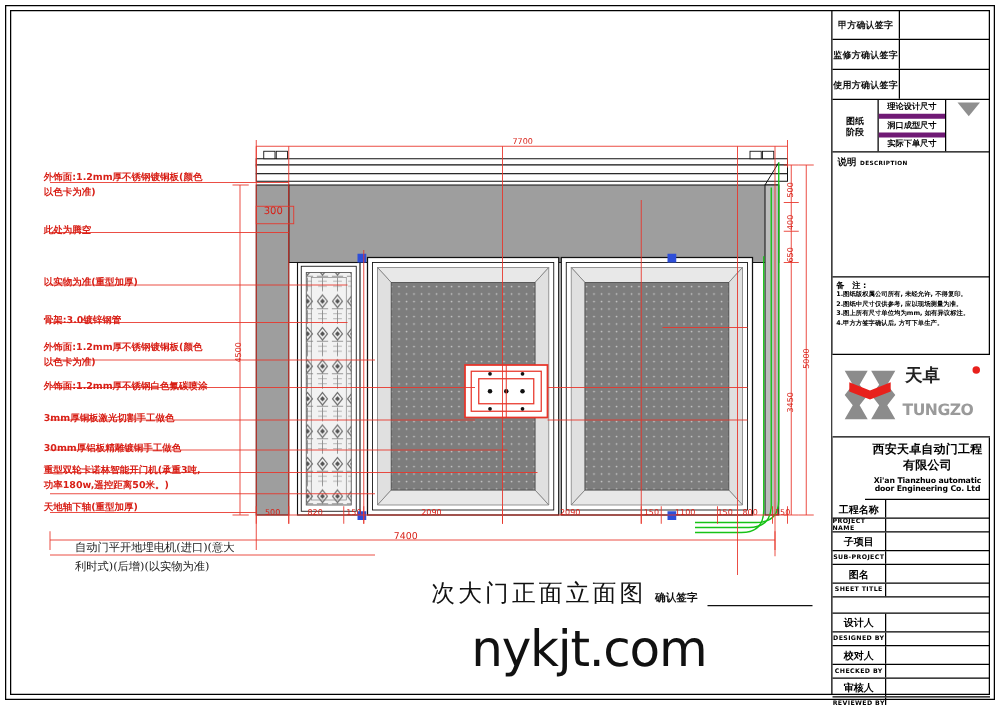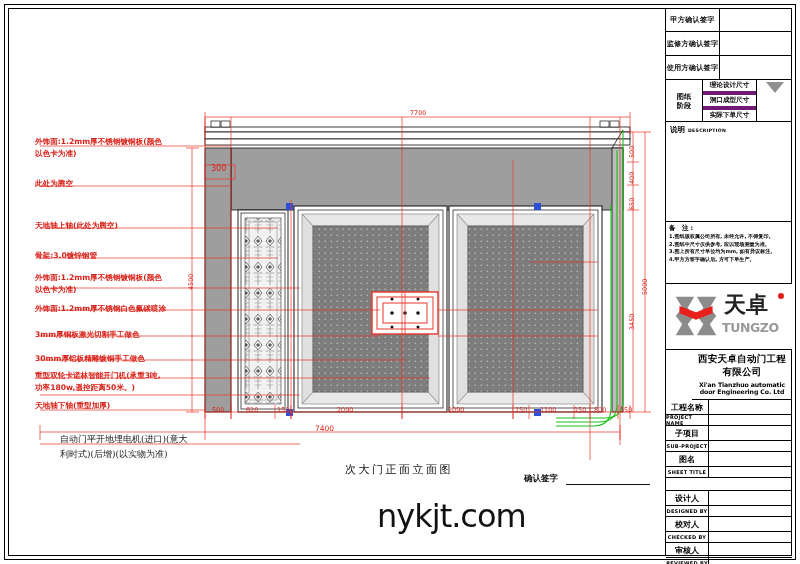--- a/index.html
+++ b/index.html
@@ -30,45 +30,45 @@
   .desc-title{font-size:7.5px;font-weight:bold;}
   .desc-title span{font-size:4.6px;font-weight:bold;margin-left:3px;letter-spacing:.3px;}
 
   .notes-box{height:62px;border-bottom:1px solid #000;box-sizing:border-box;padding:2px 3px;}
   .notes-head{font-size:6.6px;font-weight:bold;letter-spacing:2px;}
   .notes-box li{font-size:5.1px;font-weight:bold;line-height:1.5;white-space:nowrap;}
   .notes-box ol{margin:0;padding:0;list-style:none;}
 
   .logo-box{height:66px;border-bottom:1px solid #000;box-sizing:border-box;position:relative;background:#fff;}
   .logo-mark{position:absolute;left:7px;top:9px;width:46px;height:46px;}
-  .logo-cn{position:absolute;left:58px;top:10px;font-size:22px;font-weight:bold;color:#222;line-height:1;}
+  .logo-cn{position:absolute;left:58px;top:10px;font-size:14px;font-weight:bold;color:#222;line-height:1;}
   .logo-dot{position:absolute;left:112px;top:9px;width:6px;height:6px;border-radius:50%;background:#e8201c;}
   .logo-en{position:absolute;left:56px;top:36px;font-size:12.5px;font-weight:bold;color:#9a9a9a;letter-spacing:-.4px;font-family:"DejaVu Sans",sans-serif;}
 
   .co-box{border-bottom:1px solid #000;box-sizing:border-box;padding:3px 2px 4px;text-align:center;margin-left:26px;}
   .co-cn{font-size:9.6px;font-weight:bold;letter-spacing:.2px;}
   .co-en{font-size:6.2px;font-weight:bold;margin-top:2px;letter-spacing:-.1px;}
 
   .f-row{display:flex;border-bottom:1px solid #000;box-sizing:border-box;height:15px;}
   .f-lab{width:42px;border-right:1px solid #000;display:flex;align-items:center;justify-content:center;font-size:8px;font-weight:bold;}
   .f-lab.en{font-size:5px;letter-spacing:.3px;}
   .f-val{flex:1;}
   .f-blank{height:12px;border-bottom:1px solid #000;}
 
   
   .anno{position:absolute;font-size:7.6px;color:#1a1a1a;line-height:1.55;white-space:pre-line;font-weight:bold;}
   .anno.red{color:#d81f16;}
 
   
   #draw{position:absolute;left:0;top:0;width:665px;height:556px;}
-  .title-main{position:absolute;left:345px;top:462px;font-size:11px;letter-spacing:2.5px;color:#111;font-family:"DejaVu Serif","Liberation Serif",serif;}
+  .title-main{position:absolute;left:345px;top:462px;font-size:19px;letter-spacing:2.5px;color:#111;font-family:"DejaVu Serif","Liberation Serif",serif;}
   .sign-lab{position:absolute;left:524px;top:473px;font-size:8.5px;font-weight:bold;color:#111;}
   .sign-line{position:absolute;left:566px;top:484px;width:84px;height:0;border-top:1px solid #111;}
 
-  .wm{position:absolute;left:377px;top:497px;font-size:32px;color:#111;font-family:"DejaVu Sans",sans-serif;letter-spacing:-1px;}
+  .wm{position:absolute;left:377px;top:497px;font-size:40px;color:#111;font-family:"DejaVu Sans",sans-serif;letter-spacing:-1px;}
 
   .dim{position:absolute;font-size:6.4px;color:#d81f16;font-family:"DejaVu Sans",sans-serif;}
   .dim.v{transform-origin:left top;transform:rotate(-90deg);}
 </style>
 </head>
 <body>
 
 <div id="sheet">
 
   <div class="frame-outer"></div>
@@ -268,21 +268,21 @@
     <div class="dim v" style="left:628px;top:158px;">500</div>
     <div class="dim v" style="left:628px;top:184px;">400</div>
     <div class="dim v" style="left:628px;top:210px;">650</div>
     <div class="dim v" style="left:628px;top:330px;">3450</div>
     <div class="dim v" style="left:641px;top:295px;">5000</div>
 
     
     <div class="anno red" style="left:35px;top:136px;width:170px;">外饰面:1.2mm厚不锈钢镀铜板(颜色
 以色卡为准)</div>
     <div class="anno red" style="left:35px;top:178px;">此处为腾空</div>
-    <div class="anno red" style="left:35px;top:220px;">天地轴上轴(此处为腾空)</div>
+    <div class="anno red" style="left:35px;top:220px;">以实物为准(重型加厚)</div>
     <div class="anno red" style="left:35px;top:250px;">骨架:3.0镀锌钢管</div>
     <div class="anno red" style="left:35px;top:272px;width:170px;">外饰面:1.2mm厚不锈钢镀铜板(颜色
 以色卡为准)</div>
     <div class="anno red" style="left:35px;top:303px;">外饰面:1.2mm厚不锈钢白色氟碳喷涂</div>
     <div class="anno red" style="left:35px;top:329px;">3mm厚铜板激光切割手工做色</div>
     <div class="anno red" style="left:35px;top:353px;">30mm厚铝板精雕镀铜手工做色</div>
     <div class="anno red" style="left:35px;top:370px;width:180px;">重型双轮卡诺林智能开门机(承重3吨,
 功率180w,遥控距离50米。)</div>
     <div class="anno red" style="left:35px;top:400px;">天地轴下轴(重型加厚)</div>
     <div class="anno" style="left:60px;top:432px;width:190px;font-family:'DejaVu Serif','Liberation Serif',serif;font-weight:normal;font-size:9px;line-height:1.7;">自动门平开地埋电机(进口)(意大

